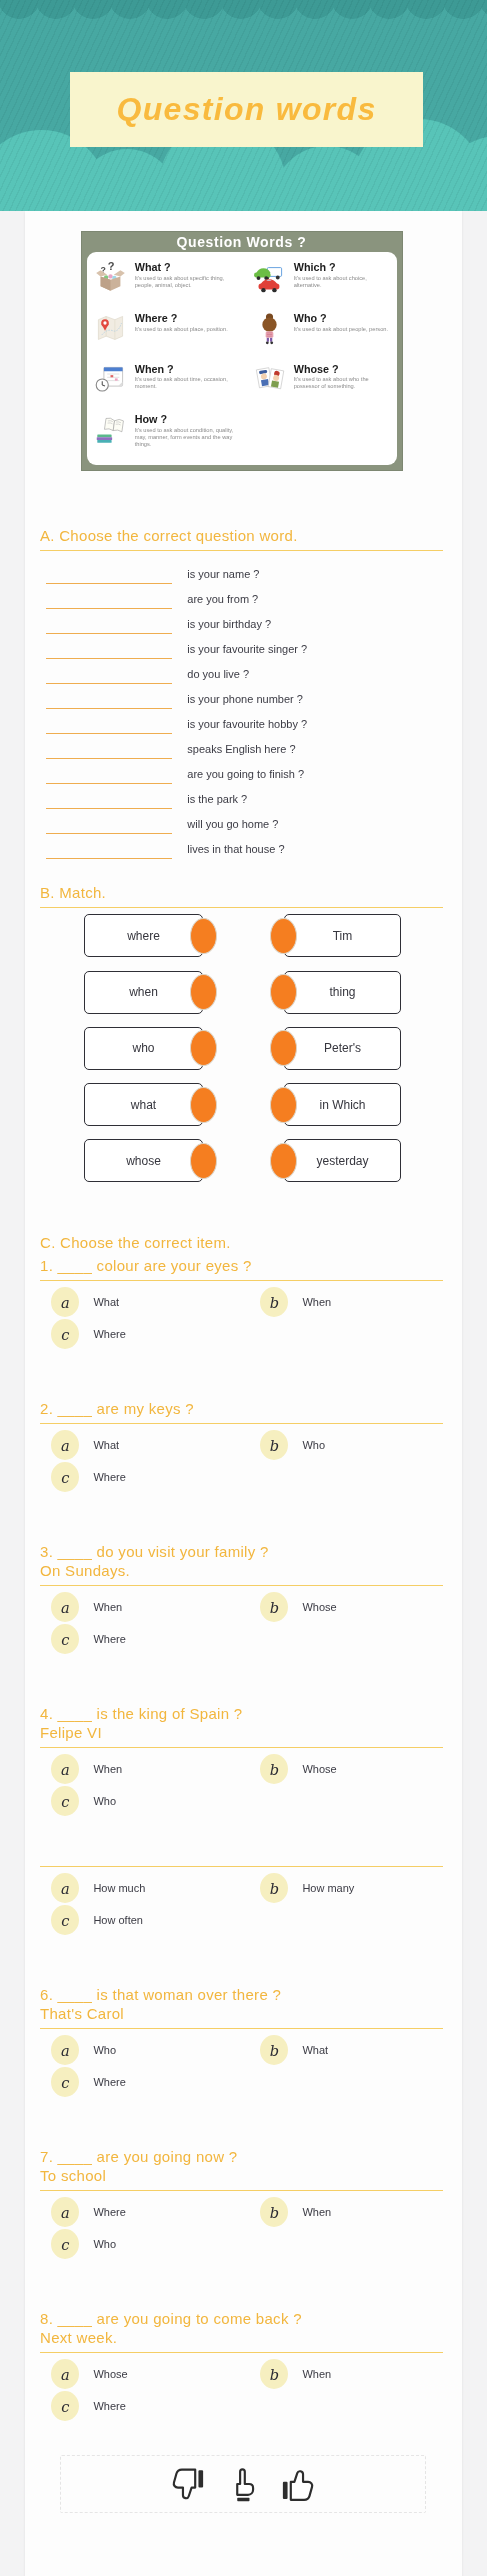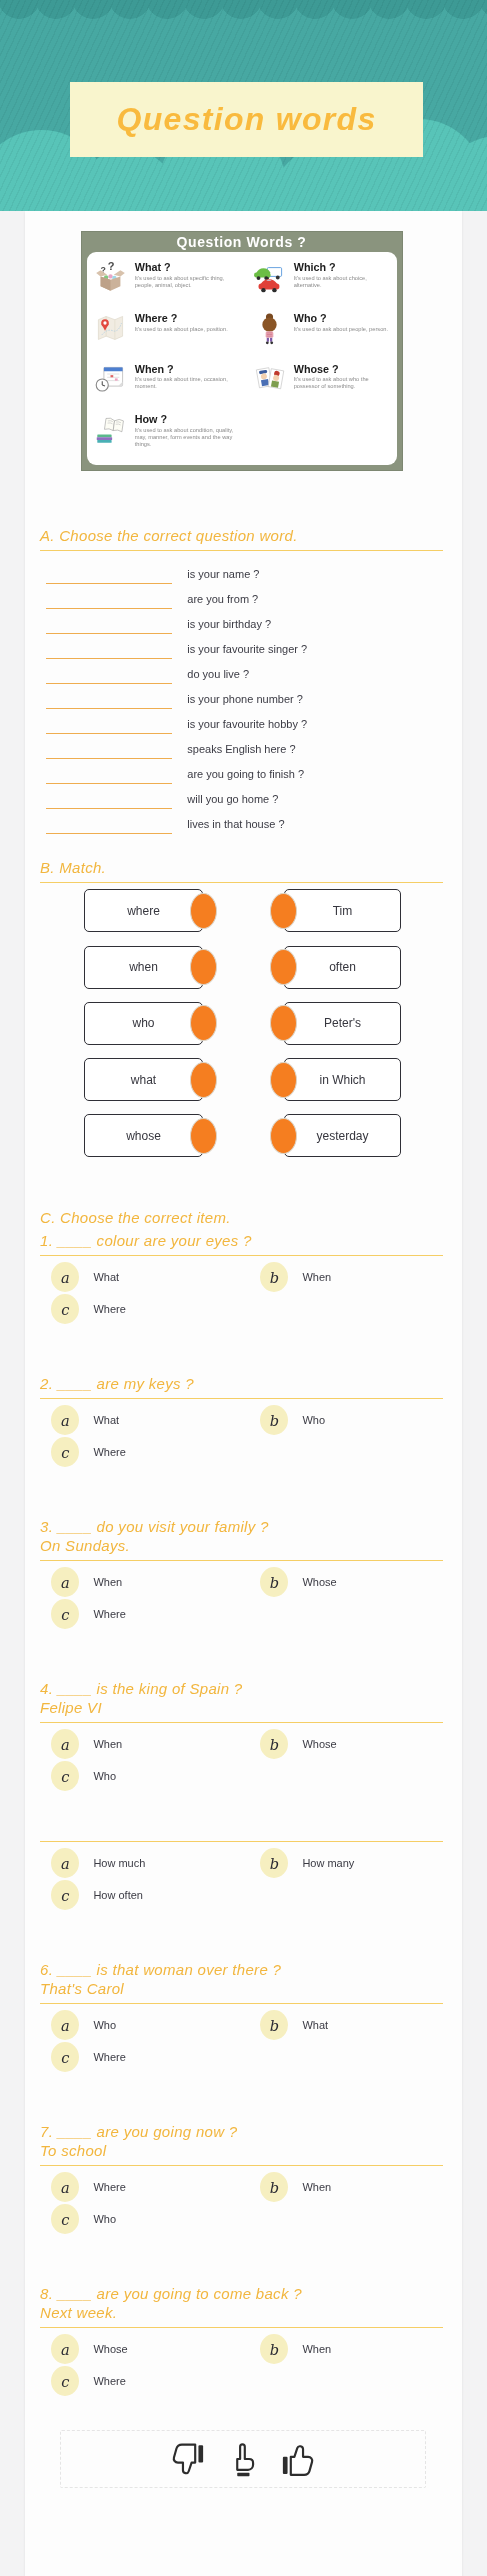--- a/index.html
+++ b/index.html
@@ -17,21 +17,21 @@
     background: repeating-linear-gradient(115deg, rgba(0,40,40,.06) 0 1.3px, transparent 1.3px 5.7px);
   }
   .hero-scallops {
     position: absolute; left: 0; top: 0; width: 100%; height: 36px; z-index: 1;
     background-image: radial-gradient(circle 21.6px at 19px -2.5px, rgba(0,70,70,.14) 21px, transparent 21.6px);
     background-size: 37px 36px; background-repeat: repeat-x;
   }
   .cloud { position: absolute; background: #58c4b8; border-radius: 50%; z-index: 1; }
   .cloud-strip { position: absolute; left: 0; right: 0; top: 173px; bottom: 0; background: #58c4b8; z-index: 1; }
   .banner {
-    position: absolute; left: 70px; top: 82px; width: 353px; height: 75px; z-index: 3;
+    position: absolute; left: 70px; top: 72px; width: 353px; height: 75px; z-index: 3;
     background: #F9F5CD; display: flex; align-items: center; justify-content: center;
   }
   .banner-text { font-size: 32px; font-style: italic; font-weight: bold; color: #F9BA3E; letter-spacing: 1.3px; }
   
   .card {
     position: relative; margin: 0 auto; width: 437px; height: 2557px;
     background: #fdfdfd; padding: 0 19px 0 15px; overflow: hidden;
     box-shadow: 0 0.6px 2.5px rgba(0,0,0,.08);
   }
   
@@ -40,21 +40,21 @@
   .ig-panel {
     background: #fff; border-radius: 9px; margin: 0 5px;
     padding: 9px 5px 5px 7.6px;
     display: grid; grid-template-columns: 159px 1fr; row-gap: 3.8px;
   }
   .ig-entry { display: flex; gap: 7.6px; align-items: flex-start; min-height: 47px; }
   .ig-icon { width: 33px; height: 33px; flex: 0 0 33px; }
   .ig-word { font-size: 10.8px; font-weight: bold; color: #1c1c1c; }
   .ig-desc { font-size: 5.7px; color: #8b8b8b; line-height: 7px; margin-top: 1.9px; max-width: 100px; }
   
-  .sec-head, .q-prompt, .q-sub { font-size: 15px; line-height: 19px; font-style: italic; color: #F2B63E; letter-spacing: 0.3px; }
+  .sec-head, .q-prompt, .q-sub { font-size: 15px; line-height: 19px; color: #F2B63E; letter-spacing: 0.3px; }
   .rule { border: none; border-top: 1.3px solid rgba(243,198,74,.85); margin: 5px 0 0; }
   
   .sec-a { margin-top: 55px; }
   .a-items { margin-top: 7.6px; }
   .a-row { display: flex; align-items: flex-end; height: 25px; }
   .blank { width: 126px; margin-left: 6.3px; height: 19px; border-bottom: 1.3px solid #EFAD4F; }
   .a-q { margin-left: 15px; font-size: 11px; color: #3B3B44; padding-bottom: 3.8px; }
   
   .sec-b { margin-top: 24px; }
   .m-rows { margin-top: 6.3px; }
@@ -286,20 +286,24 @@
       <div class="a-row">
           <span class="blank"></span>
           <span class="a-q">speaks English here ?</span>
         </div>
       <div class="a-row">
           <span class="blank"></span>
           <span class="a-q">are you going to finish ?</span>
         </div>
       <div class="a-row">
           <span class="blank"></span>
+          <span class="a-q">is the park ?</span>
+        </div>
+      <div class="a-row">
+          <span class="blank"></span>
           <span class="a-q">will you go home ?</span>
         </div>
       <div class="a-row">
           <span class="blank"></span>
           <span class="a-q">lives in that house ?</span>
         </div>
     </div>
   </div>
 
   <div class="sec-b">
@@ -315,21 +319,21 @@
             <span>Tim</span>
             <span class="dot"></span>
           </div>
       </div>
       <div class="m-row">
         <div class="m-box left">
             <span>when</span>
             <span class="dot"></span>
           </div>
         <div class="m-box right">
-            <span>often</span>
+            <span>thing</span>
             <span class="dot"></span>
           </div>
       </div>
       <div class="m-row">
         <div class="m-box left">
             <span>who</span>
             <span class="dot"></span>
           </div>
         <div class="m-box right">
             <span>Peter's</span>

